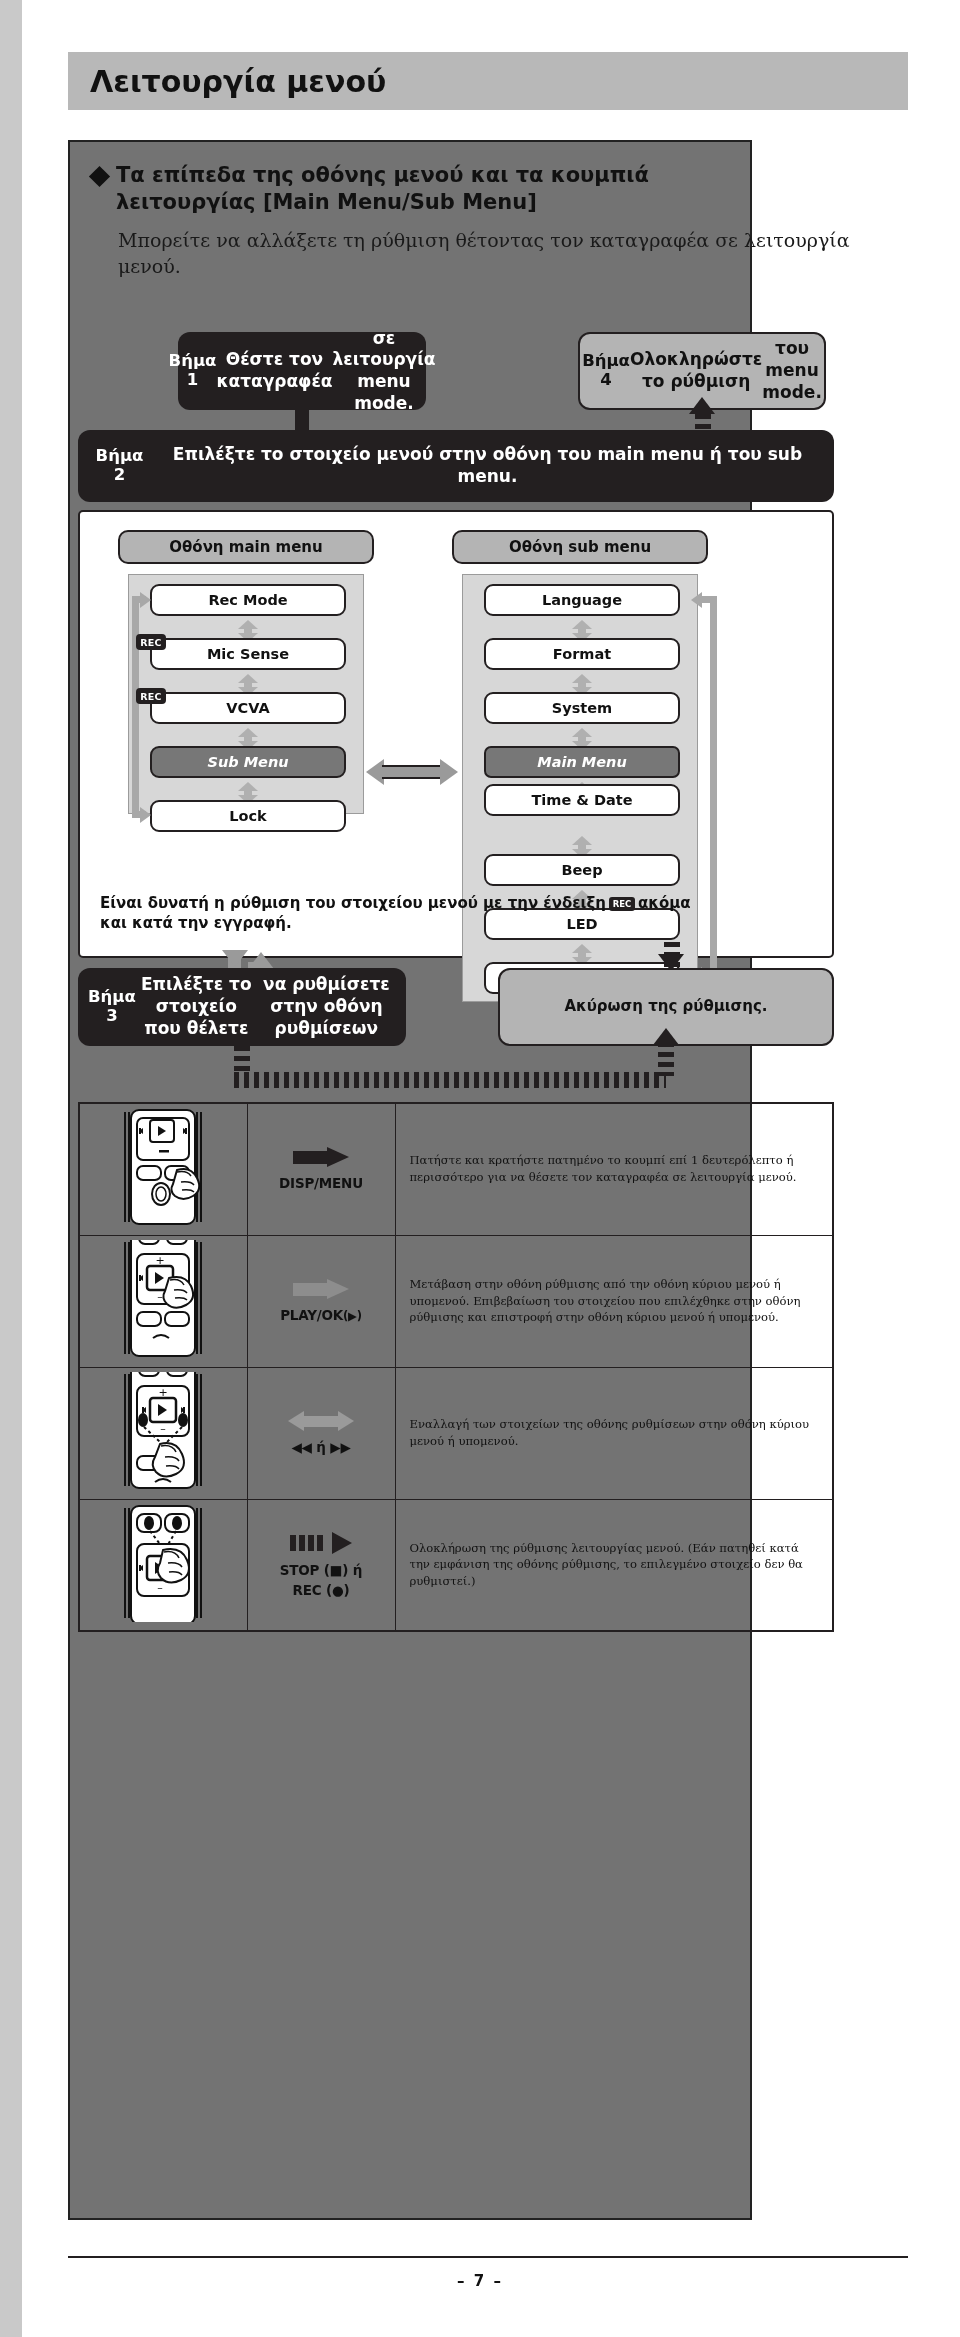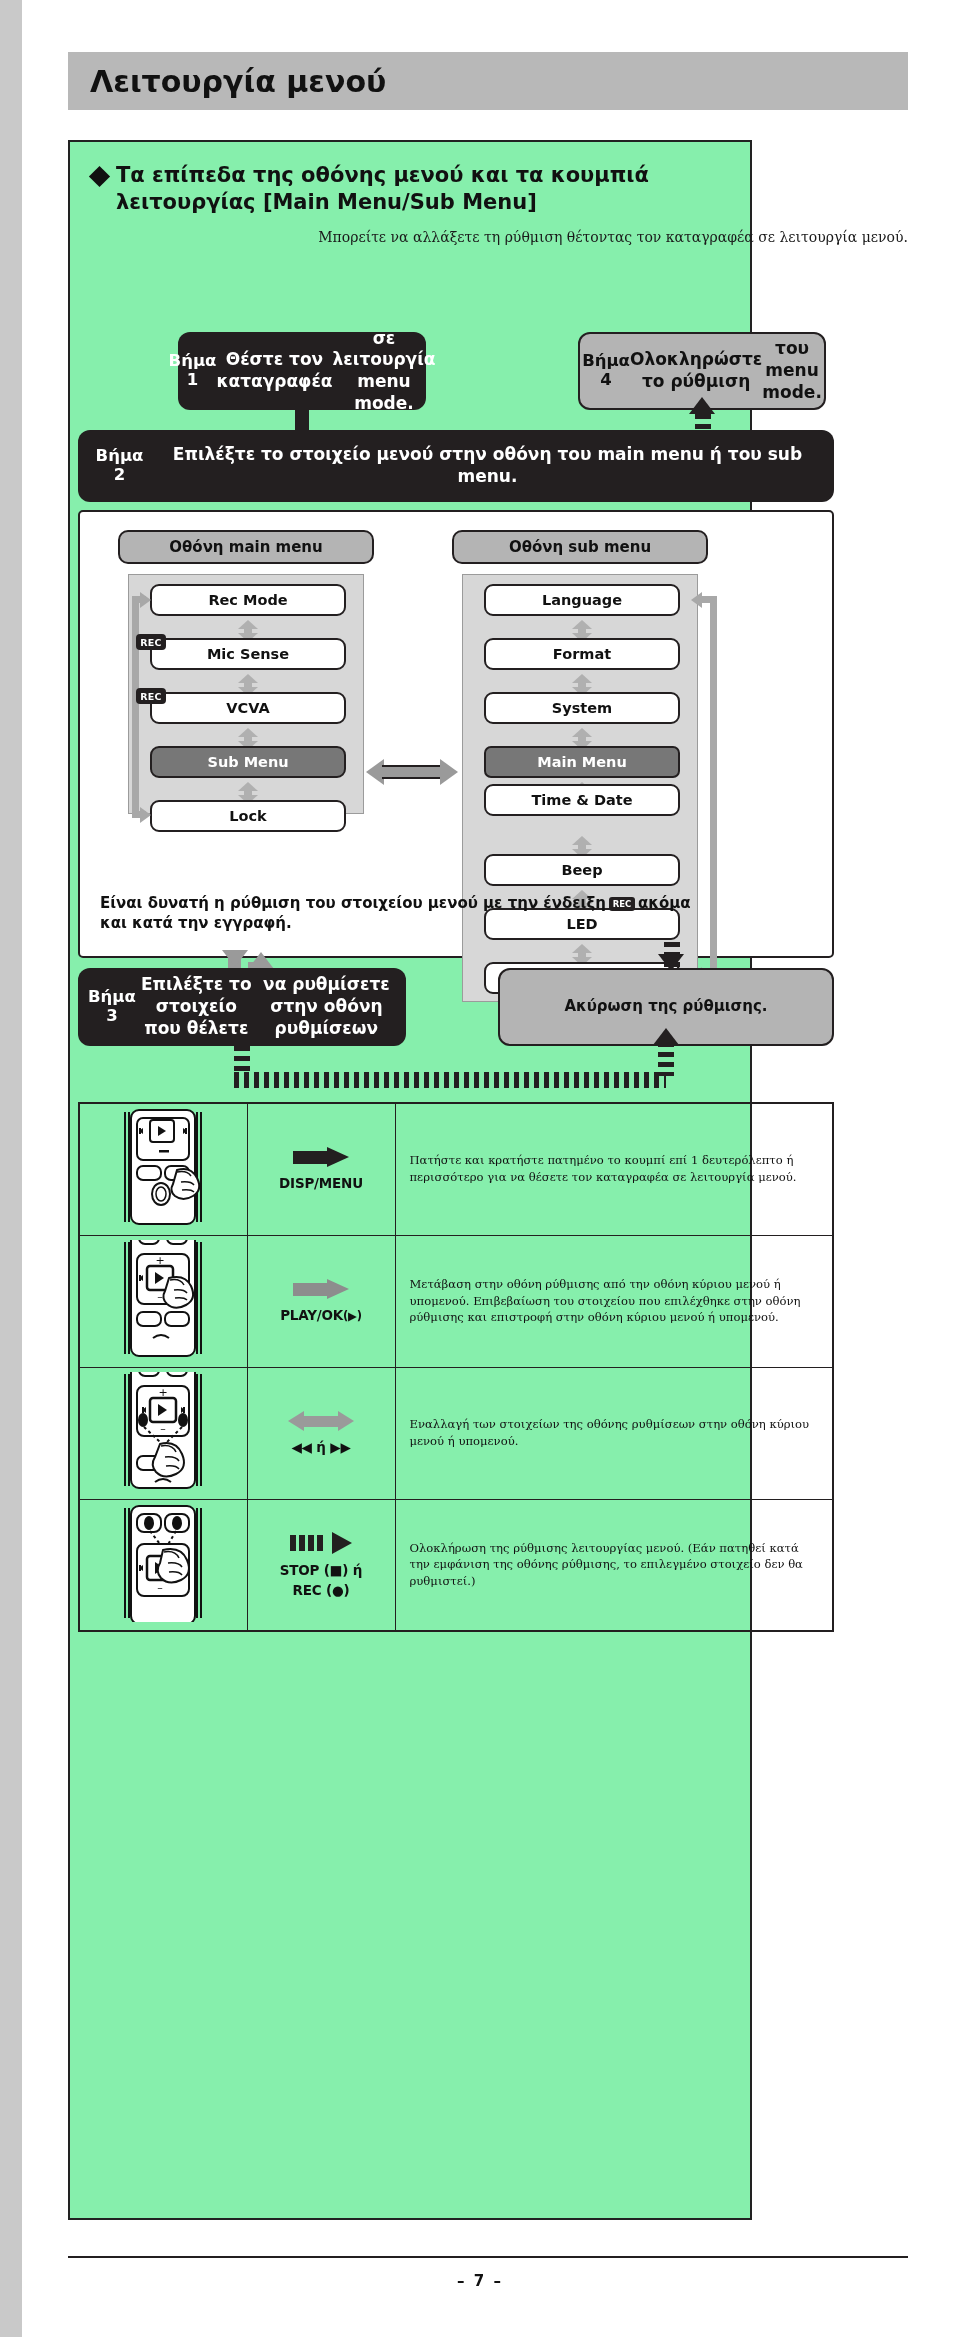--- a/index.html
+++ b/index.html
@@ -32,44 +32,43 @@
   .title-bar .title {
     font-size: 30px; font-weight: bold; color: #111;
     padding-left: 22px; letter-spacing: 0px;
   }
   
   .content-box {
     position: absolute;
     left: 68px; top: 140px;
     width: 684px; height: 2080px;
     border: 2px solid #222;
-    background: #86efac;
+    background: #737373;
   }
   .sec-head {
     position: absolute; left: 22px; top: 20px;
     width: 800px;
     display: flex; align-items: flex-start;
   }
   .diamond {
     display: inline-block;
     width: 15px; height: 15px;
     background: #111;
     transform: rotate(45deg);
     margin-top: 7px; margin-right: 9px;
     flex: none;
   }
   .sec-head-text {
     font-size: 21px; font-weight: bold; color: #111; line-height: 1.28;
   }
   .sec-sub {
     position: absolute; left: 48px; top: 86px;
     width: 790px;
-    font-size: 14px; color: #1a1a1a; line-height: 1.35;
+    font-size: 19px; color: #1a1a1a; line-height: 1.35;
     font-family: "DejaVu Serif", serif;
-    text-align: right;
   }
 
   
   .fbox {
     position: absolute;
     border-radius: 12px;
     display: flex; flex-direction: row;
     align-items: center; justify-content: center;
     text-align: center;
     padding: 6px 10px;
@@ -165,21 +164,21 @@
 
   .mitem {
     position: absolute;
     height: 32px; width: 196px;
     border: 2px solid #231f20;
     border-radius: 9px;
     background: #fff;
     display: flex; align-items: center; justify-content: center;
     font-size: 14.5px; font-weight: bold; color: #111;
   }
-  .mitem.sel { background: #777777; color: #fff; }
+  .mitem.sel { background: #777777; color: #fff; font-style: italic; }
 
   .recbadge {
     position: absolute;
     width: 30px; height: 16px;
     background: #231f20;
     border-radius: 4px;
     color: #fff;
     font-size: 9.5px; font-weight: bold;
     display: flex; align-items: center; justify-content: center;
     letter-spacing: 0.3px;

